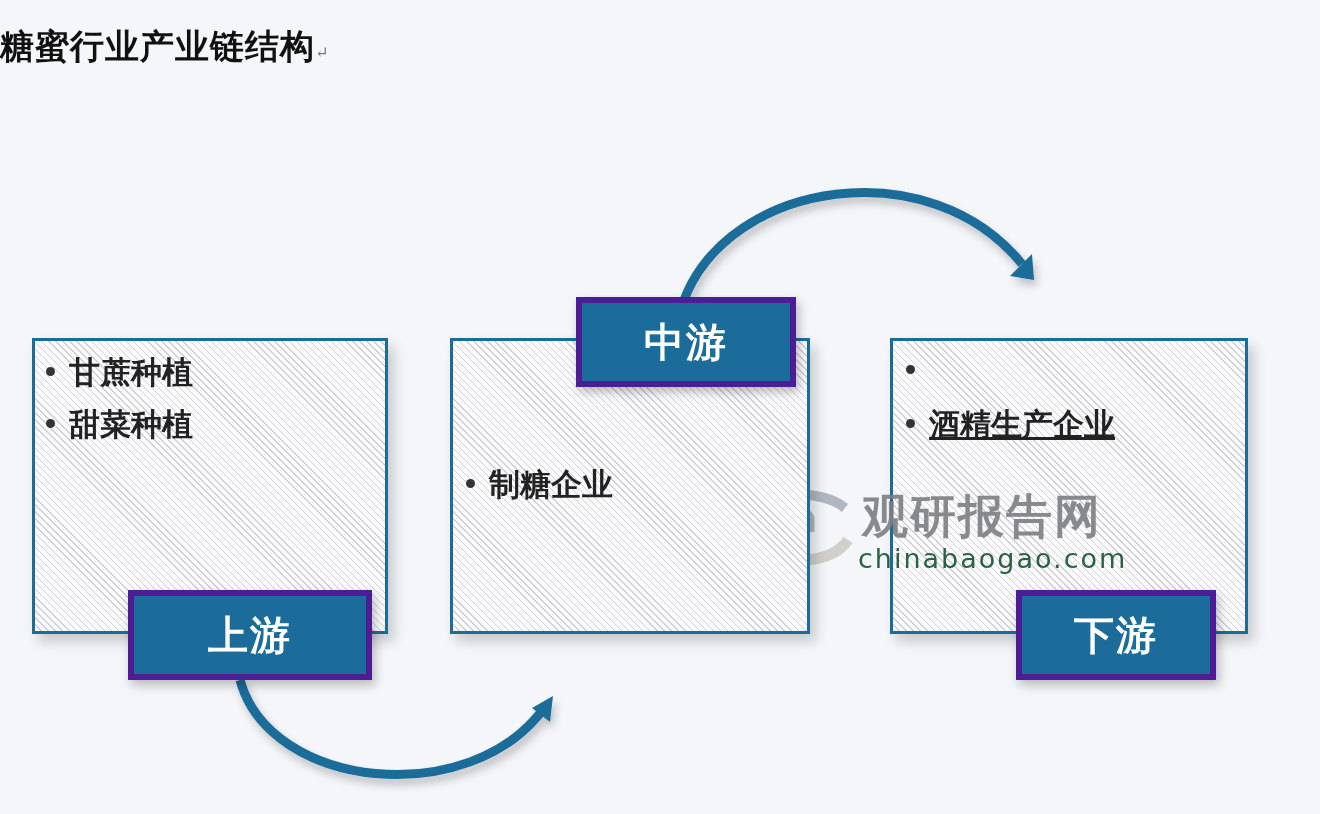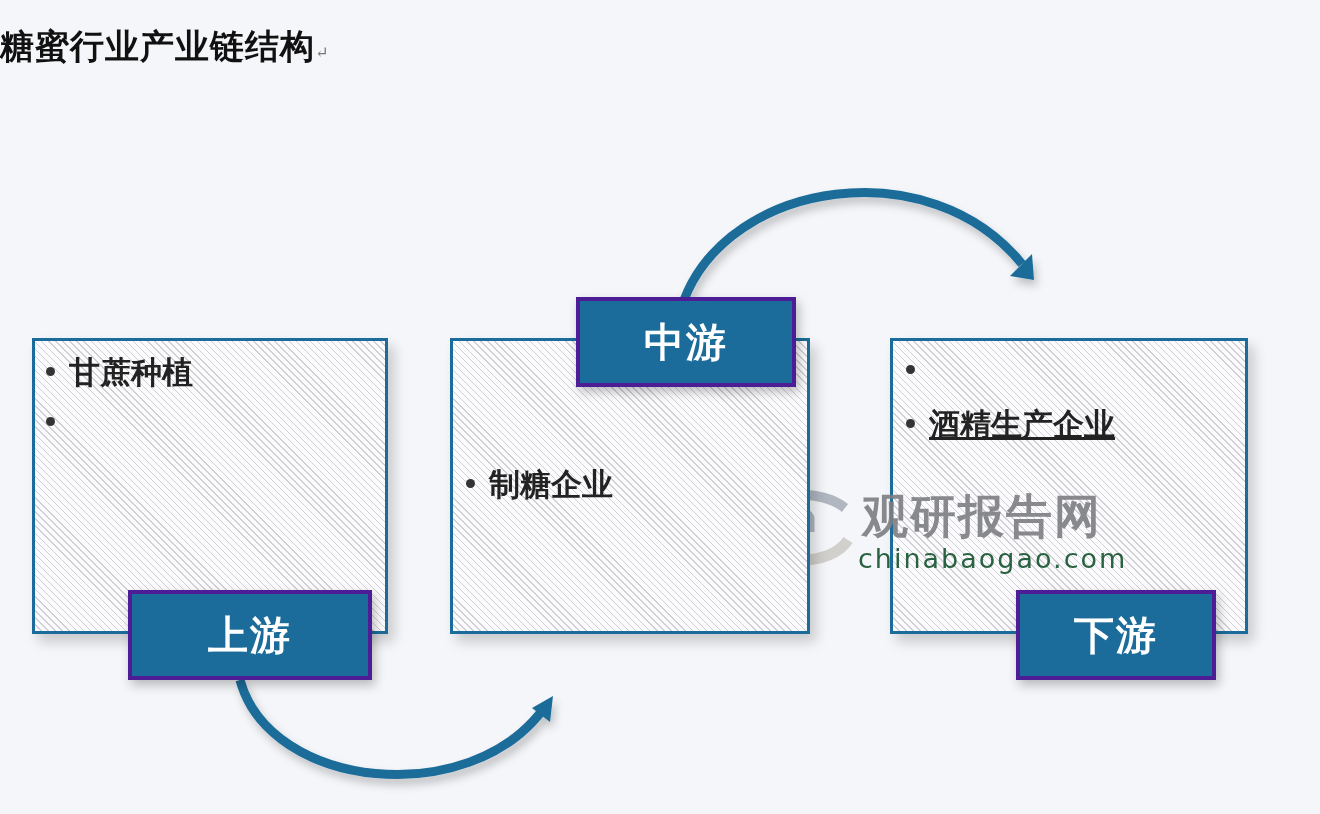--- a/index.html
+++ b/index.html
@@ -26,21 +26,21 @@
       font-family:"DejaVu Serif", serif; font-weight:bold;
       background:transparent;
       text-align:right;
     }
     .item .dot {
       display:inline-block; width:9px; height:9px; border-radius:50%; background:#333;
       vertical-align:middle; margin-right:14px; position:relative; top:-3px;
     }
     .label {
       position:absolute; box-sizing:border-box;
-      background:#1b6c9a; border:4px solid #4c1d95;
+      background:#1b6c9a; border:6px solid #4c1d95;
       box-shadow:3px 5px 10px rgba(0,0,0,0.25);
       color:#fff; font-family:"DejaVu Serif", serif; font-weight:bold; font-size:40px;
       display:flex; align-items:center; justify-content:center; letter-spacing:2px;
     }
     svg.arrows { position:absolute; left:0; top:0; }
     .wm-cn {
       position:absolute; left:862px; top:486px; font-family:"DejaVu Sans", sans-serif;
       font-weight:bold; font-size:46px; color:#7d7e82; letter-spacing:2px; opacity:0.9;
     }
     .wm-en {
@@ -72,21 +72,21 @@
 
   <g opacity="0.75">
     <path d="M845,508 C820,488 770,492 760,515 C752,535 775,548 800,545" fill="none" stroke="#9aa3ad" stroke-width="10"></path>
     <path d="M752,540 C770,565 830,568 848,540" fill="none" stroke="#c7c4bf" stroke-width="11"></path>
     <path d="M792,520 C790,510 808,505 812,518 L812,532" fill="none" stroke="#9aa3ad" stroke-width="5"></path>
   </g>
 </svg>
 
 <div class="box" style="left:32px; top:338px; width:356px; height:296px;"></div>
 <div class="item" style="left:46px; top:352px;"><span class="dot"></span><span>甘蔗种植</span></div>
-<div class="item" style="left:46px; top:404px;"><span class="dot"></span></div>
+<div class="item" style="left:46px; top:404px;"><span class="dot"></span><span>甜菜种植</span></div>
 <div class="label" style="left:128px; top:590px; width:244px; height:90px;">
     <span>上游</span>
   </div>
 
 <div class="box" style="left:450px; top:338px; width:360px; height:296px;"></div>
 <div class="item" style="left:466px; top:464px;"><span class="dot"></span><span>制糖企业</span></div>
 <div class="label" style="left:576px; top:297px; width:220px; height:90px;">
     <span>中游</span>
   </div>
 

